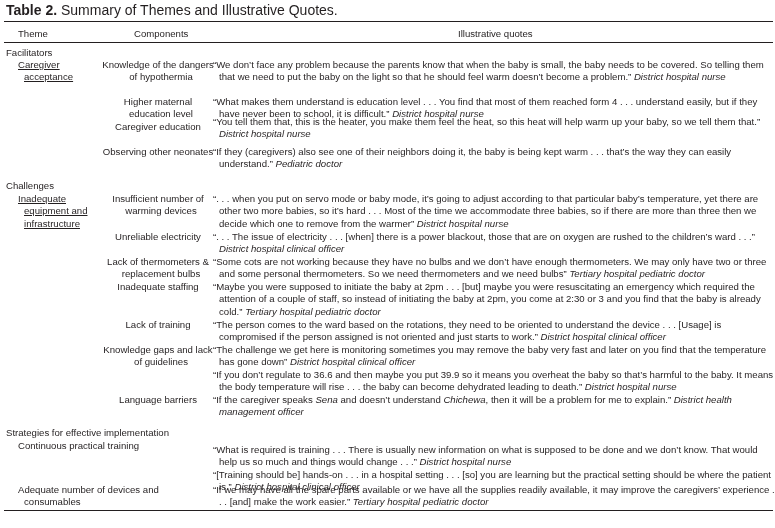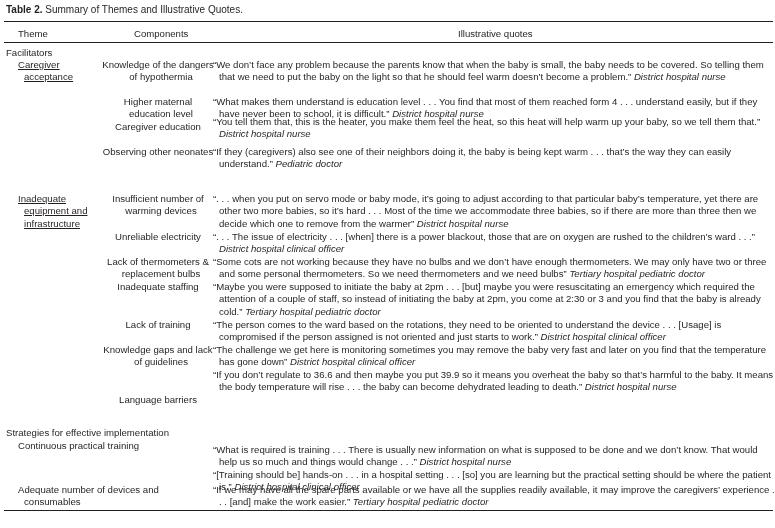--- a/index.html
+++ b/index.html
@@ -4,21 +4,21 @@
 <style>
   html, body { margin: 0; padding: 0; background: #ffffff; }
   body {
     width: 775px; height: 528px; overflow: hidden;
     font-family: "Liberation Sans", "DejaVu Sans", sans-serif;
     color: #231f20;
     font-size: 9.6px;
     line-height: 12.3px;
   }
   .page { position: relative; width: 775px; height: 528px; }
-  .caption { position: absolute; left: 6px; top: 4px; font-size: 10px; }
+  .caption { position: absolute; left: 6px; top: 4px; font-size: 14px; }
   .caption b { font-weight: bold; }
   .rule { position: absolute; left: 4px; width: 769px; background: #231f20; }
   .rule.top { top: 21px; height: 1.3px; }
   .rule.mid { top: 42px; height: 0.8px; }
   .rule.bot { top: 510px; height: 1.3px; }
   .hdr { position: absolute; top: 28px; margin-left: 12px; }
   .cell { position: absolute; }
   .theme { left: 6px; width: 200px; }
   .sub { left: 18px; width: 85px; text-decoration: underline; }
   .comp { left: 102px; width: 106px; text-align: center; }
@@ -50,20 +50,21 @@
 
   <div class="cell comp hang" style="top:96px">Higher maternal education level</div>
   <div class="cell quote hang" style="top:96px"><span>“What makes them understand is education level . . . You find that most of them reached form 4 . . . understand easily, but if they have never been to school, it is difficult.”</span> <span class="src">District hospital nurse</span></div>
 
   <div class="cell comp hang" style="top:121px">Caregiver education</div>
   <div class="cell quote hang" style="top:116px"><span>“You tell them that, this is the heater, you make them feel the heat, so this heat will help warm up your baby, so we tell them that.”</span> <span class="src">District hospital nurse</span></div>
 
   <div class="cell comp hang" style="top:146px">Observing other neonates</div>
   <div class="cell quote hang" style="top:146px"><span>“If they (caregivers) also see one of their neighbors doing it, the baby is being kept warm . . . that’s the way they can easily understand.”</span> <span class="src">Pediatric doctor</span></div>
 
+  <div class="cell theme" style="top:180px">Challenges</div>
   <div class="cell sub hang" style="top:193px">Inadequate equipment and infrastructure</div>
 
   <div class="cell comp hang" style="top:193px">Insufficient number of warming devices</div>
   <div class="cell quote hang" style="top:193px"><span>“. . . when you put on servo mode or baby mode, it’s going to adjust according to that particular baby’s temperature, yet there are other two more babies, so it’s hard . . . Most of the time we accommodate three babies, so if there are more than three then we decide which one to remove from the warmer”</span> <span class="src">District hospital nurse</span></div>
 
   <div class="cell comp hang" style="top:231px">Unreliable electricity</div>
   <div class="cell quote hang" style="top:231px"><span>“. . . The issue of electricity . . . [when] there is a power blackout, those that are on oxygen are rushed to the children’s ward . . .”</span> <span class="src">District hospital clinical officer</span></div>
 
   <div class="cell comp hang" style="top:256px">Lack of thermometers &amp; replacement bulbs</div>
   <div class="cell quote hang" style="top:256px"><span>“Some cots are not working because they have no bulbs and we don’t have enough thermometers. We may only have two or three and some personal thermometers. So we need thermometers and we need bulbs”</span> <span class="src">Tertiary hospital pediatric doctor</span></div>
@@ -73,20 +74,21 @@
   <div class="cell quote hang" style="top:281px"><span>“Maybe you were supposed to initiate the baby at 2pm . . . [but] maybe you were resuscitating an emergency which required the attention of a couple of staff, so instead of initiating the baby at 2pm, you come at 2:30 or 3 and you find that the baby is already cold.”</span> <span class="src">Tertiary hospital pediatric doctor</span></div>
 
   <div class="cell comp hang" style="top:319px">Lack of training</div>
   <div class="cell quote hang" style="top:319px"><span>“The person comes to the ward based on the rotations, they need to be oriented to understand the device . . . [Usage] is compromised if the person assigned is not oriented and just starts to work.”</span> <span class="src">District hospital clinical officer</span></div>
 
   <div class="cell comp hang" style="top:344px">Knowledge gaps and lack of guidelines</div>
   <div class="cell quote hang" style="top:344px"><span>“The challenge we get here is monitoring sometimes you may remove the baby very fast and later on you find that the temperature has gone down”</span> <span class="src">District hospital clinical officer</span></div>
   <div class="cell quote hang" style="top:369px"><span>“If you don’t regulate to 36.6 and then maybe you put 39.9 so it means you overheat the baby so that’s harmful to the baby. It means the body temperature will rise . . . the baby can become dehydrated leading to death.”</span> <span class="src">District hospital nurse</span></div>
 
   <div class="cell comp hang" style="top:394px">Language barriers</div>
+  <div class="cell quote hang" style="top:394px"><span>“If the caregiver speaks </span><span class="src">Sena</span><span> and doesn’t understand </span><span class="src">Chichewa</span><span>, then it will be a problem for me to explain.”</span> <span class="src">District health management officer</span></div>
 
   <div class="cell theme" style="top:427px">Strategies for effective implementation</div>
   <div class="cell compw hang" style="top:440px">Continuous practical training</div>
   <div class="cell quote hang" style="top:444px"><span>“What is required is training . . . There is usually new information on what is supposed to be done and we don’t know. That would help us so much and things would change . . .”</span> <span class="src">District hospital nurse</span></div>
   <div class="cell quote hang" style="top:469px"><span>“[Training should be] hands-on . . . in a hospital setting . . . [so] you are learning but the practical setting should be where the patient is.”</span> <span class="src">District hospital clinical officer</span></div>
 
   <div class="cell compw hang" style="top:484px; width:180px">Adequate number of devices and consumables</div>
   <div class="cell quote hang" style="top:484px"><span>“If we may have all the spare parts available or we have all the supplies readily available, it may improve the caregivers’ experience . . . [and] make the work easier.”</span> <span class="src">Tertiary hospital pediatric doctor</span></div>
 
   <div class="rule bot"></div>

